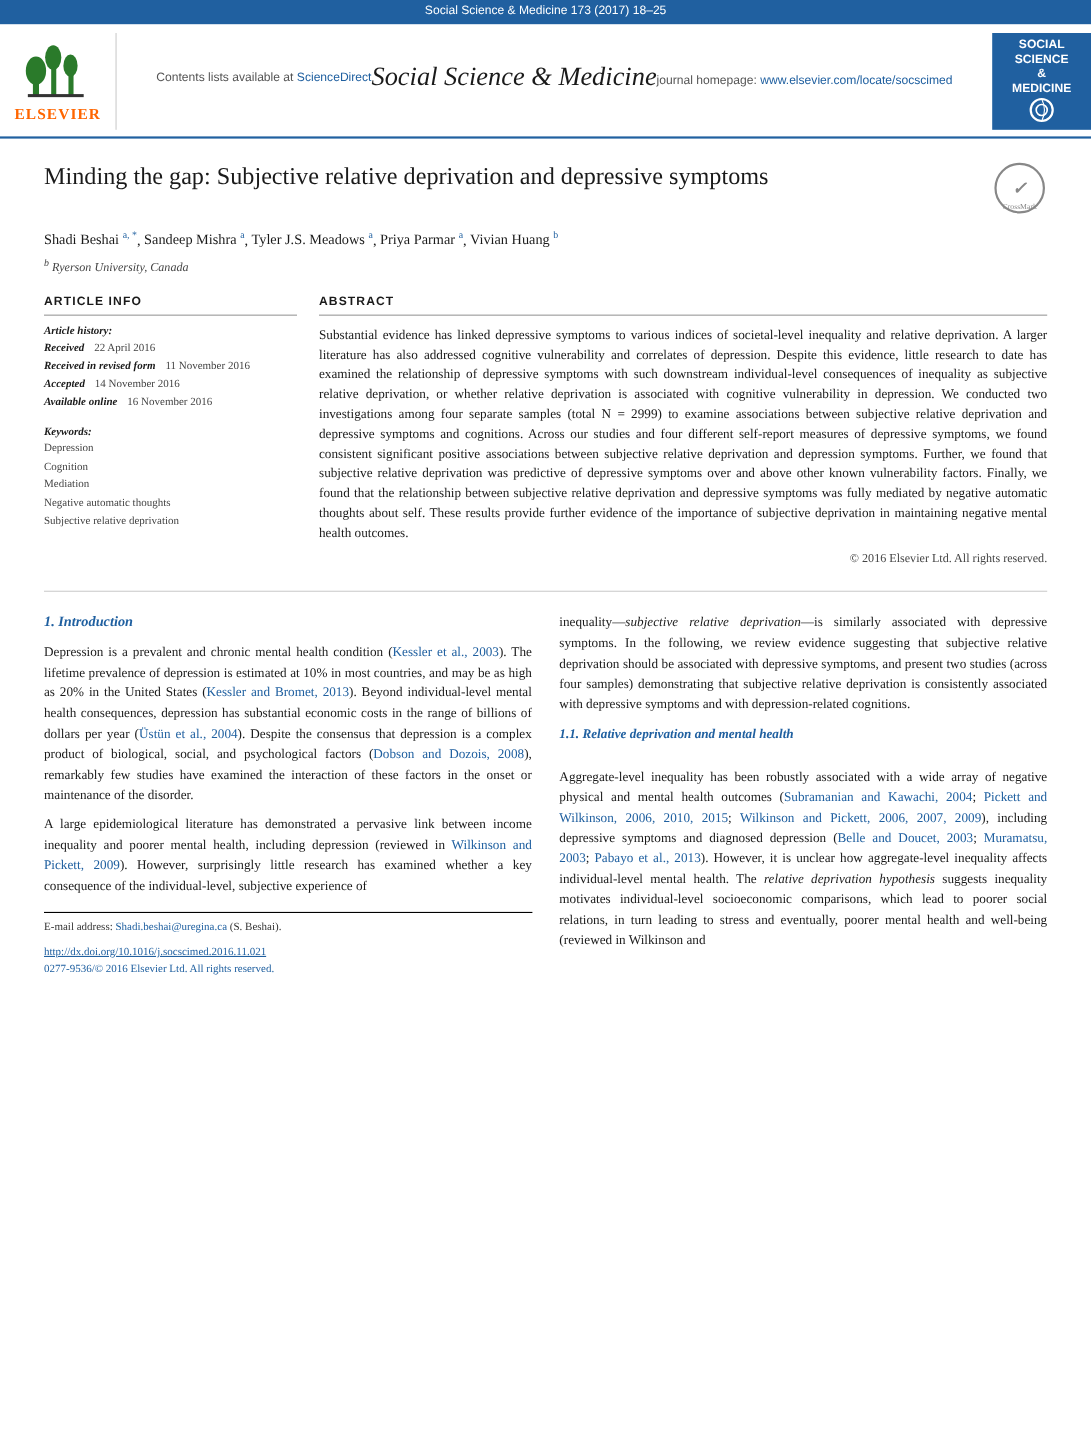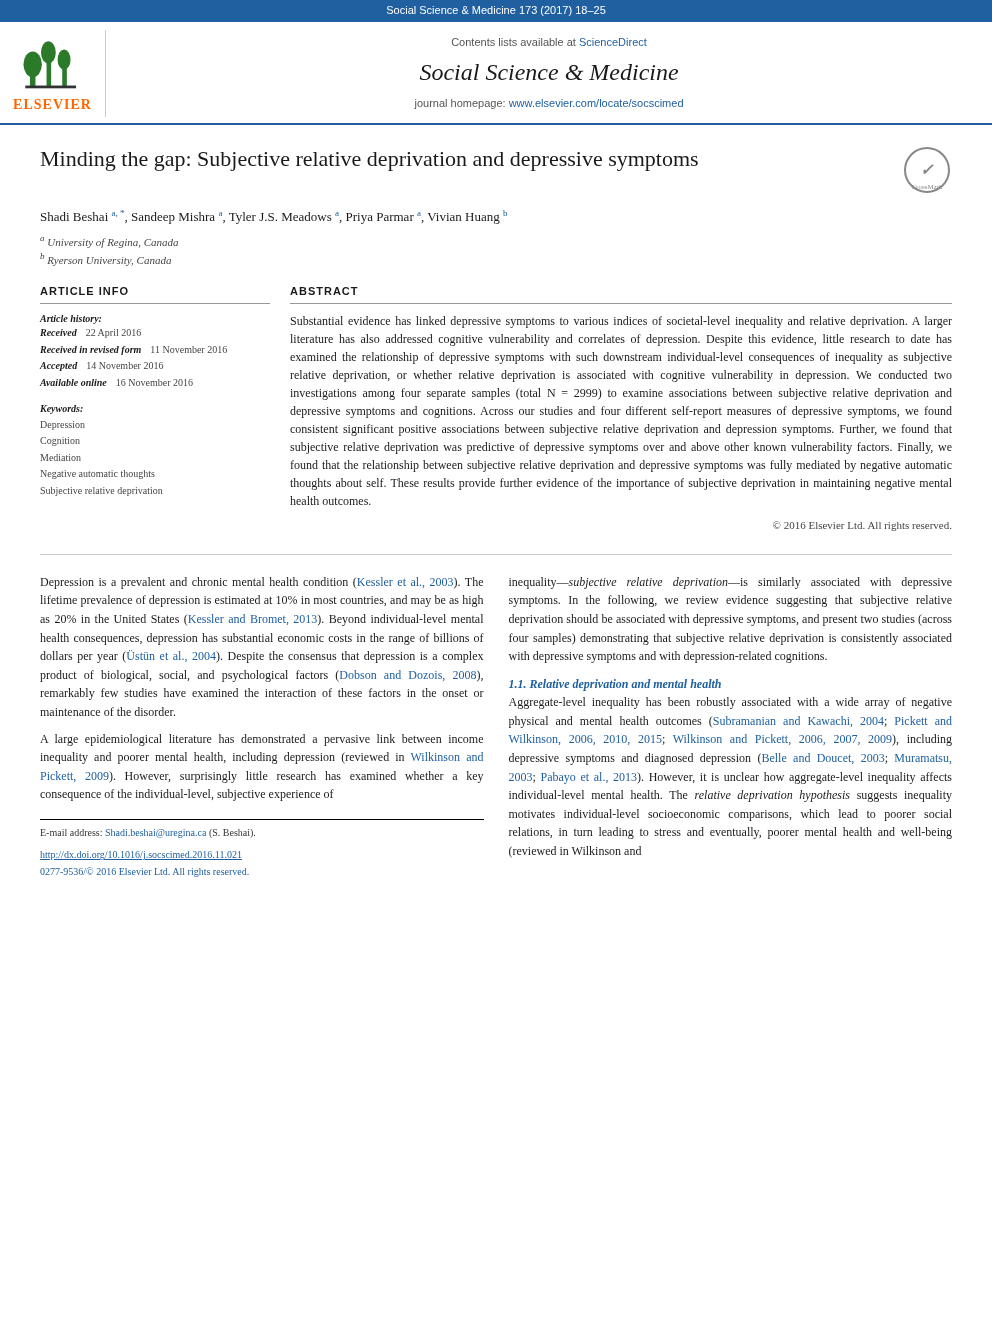--- a/index.html
+++ b/index.html
@@ -47,21 +47,21 @@
     .elsevier-text {
       font-size: 14px;
       font-weight: bold;
       color: #ff6600;
       letter-spacing: 1px;
       margin-top: 3px;
     }
     .header-center {
       flex: 1;
       display: flex;
-      flex-direction: column;
+      flex-direction: row;
       align-items: center;
       justify-content: center;
       padding: 5px 20px;
     }
     .contents-line {
       font-size: 11px;
       color: #555;
       font-family: Arial, sans-serif;
       margin-bottom: 4px;
     }
@@ -222,21 +222,21 @@
       font-weight: bold;
       color: #2060a0;
       margin-bottom: 8px;
     }
     .subsection-heading {
       font-size: 12px;
       font-style: italic;
       font-weight: bold;
       color: #2060a0;
       margin-top: 10px;
-      margin-bottom: 0;
+      margin-bottom: 20px;
     }
     .body-text {
       font-size: 12px;
       line-height: 1.55;
       text-align: justify;
       color: #1a1a1a;
     }
     .body-text p {
       margin-bottom: 8px;
     }
@@ -296,20 +296,31 @@
     <div class="contents-line">
       <span>Contents lists available at </span>
       <a href="#">ScienceDirect</a>
     </div>
     <div class="journal-title">Social Science &amp; Medicine</div>
     <div class="homepage-line">
       <span>journal homepage: </span>
       <a href="#">www.elsevier.com/locate/socscimed</a>
     </div>
   </div>
+  <div class="header-right">
+    <div class="sm-title">SOCIAL</div>
+    <div class="sm-title">SCIENCE</div>
+    <div class="sm-title">&amp;</div>
+    <div class="sm-title">MEDICINE</div>
+    <svg width="30" height="25" viewBox="0 0 30 25">
+      <circle cx="15" cy="12" r="10" fill="none" stroke="#fff" stroke-width="2"></circle>
+      <circle cx="15" cy="12" r="5" fill="none" stroke="#fff" stroke-width="1.5"></circle>
+      <path d="M15 2 Q20 12 15 22" fill="none" stroke="#fff" stroke-width="1"></path>
+    </svg>
+  </div>
 </div>
 
 <div class="main-content">
 
   <div class="article-title-section">
     <h1 class="article-title">Minding the gap: Subjective relative deprivation and depressive symptoms</h1>
     <div class="crossmark">
       <svg width="50" height="50" viewBox="0 0 50 50">
         <circle cx="25" cy="25" r="22" fill="none" stroke="#888" stroke-width="2"></circle>
         <text x="25" y="30" text-anchor="middle" font-size="16" fill="#888" font-style="italic" font-weight="bold">✓</text>
@@ -319,21 +330,20 @@
   </div>
 
   <div class="authors-line">
     <span>Shadi Beshai <sup>a, *</sup></span>,
     <span> Sandeep Mishra <sup>a</sup></span>,
     <span> Tyler J.S. Meadows <sup>a</sup></span>,
     <span> Priya Parmar <sup>a</sup></span>,
     <span> Vivian Huang <sup>b</sup></span>
   </div>
   <div class="affiliations">
-    <div><sup>a</sup> <span>University of Regina, Canada</span></div>
     <div><sup>b</sup> <span>Ryerson University, Canada</span></div>
   </div>
 
   <div class="two-column">
 
     <div class="article-info">
       <div class="section-label">ARTICLE INFO</div>
       <div class="article-info-table">
         <div class="info-label">Article history:</div>
         <div class="info-row">
@@ -368,20 +378,21 @@
       <p class="abstract-text">Substantial evidence has linked depressive symptoms to various indices of societal-level inequality and relative deprivation. A larger literature has also addressed cognitive vulnerability and correlates of depression. Despite this evidence, little research to date has examined the relationship of depressive symptoms with such downstream individual-level consequences of inequality as subjective relative deprivation, or whether relative deprivation is associated with cognitive vulnerability in depression. We conducted two investigations among four separate samples (total N = 2999) to examine associations between subjective relative deprivation and depressive symptoms and cognitions. Across our studies and four different self-report measures of depressive symptoms, we found consistent significant positive associations between subjective relative deprivation and depression symptoms. Further, we found that subjective relative deprivation was predictive of depressive symptoms over and above other known vulnerability factors. Finally, we found that the relationship between subjective relative deprivation and depressive symptoms was fully mediated by negative automatic thoughts about self. These results provide further evidence of the importance of subjective deprivation in maintaining negative mental health outcomes.</p>
       <div class="copyright-line">© 2016 Elsevier Ltd. All rights reserved.</div>
     </div>
   </div>
 
   <hr class="divider">
 
   <div class="body-two-column">
 
     <div class="body-left">
+      <div class="section-heading">1. Introduction</div>
       <div class="body-text">
         <p>Depression is a prevalent and chronic mental health condition (<a href="#" class="ref-link">Kessler et al., 2003</a>). The lifetime prevalence of depression is estimated at 10% in most countries, and may be as high as 20% in the United States (<a href="#" class="ref-link">Kessler and Bromet, 2013</a>). Beyond individual-level mental health consequences, depression has substantial economic costs in the range of billions of dollars per year (<a href="#" class="ref-link">Üstün et al., 2004</a>). Despite the consensus that depression is a complex product of biological, social, and psychological factors (<a href="#" class="ref-link">Dobson and Dozois, 2008</a>), remarkably few studies have examined the interaction of these factors in the onset or maintenance of the disorder.</p>
         <p>A large epidemiological literature has demonstrated a pervasive link between income inequality and poorer mental health, including depression (reviewed in <a href="#" class="ref-link">Wilkinson and Pickett, 2009</a>). However, surprisingly little research has examined whether a key consequence of the individual-level, subjective experience of</p>
       </div>
 
       <div class="footnote-section">
         <p class="footnote-text">
           E-mail address: <a href="#" class="ref-link">Shadi.beshai@uregina.ca</a> (S. Beshai).
         </p>
       </div>

